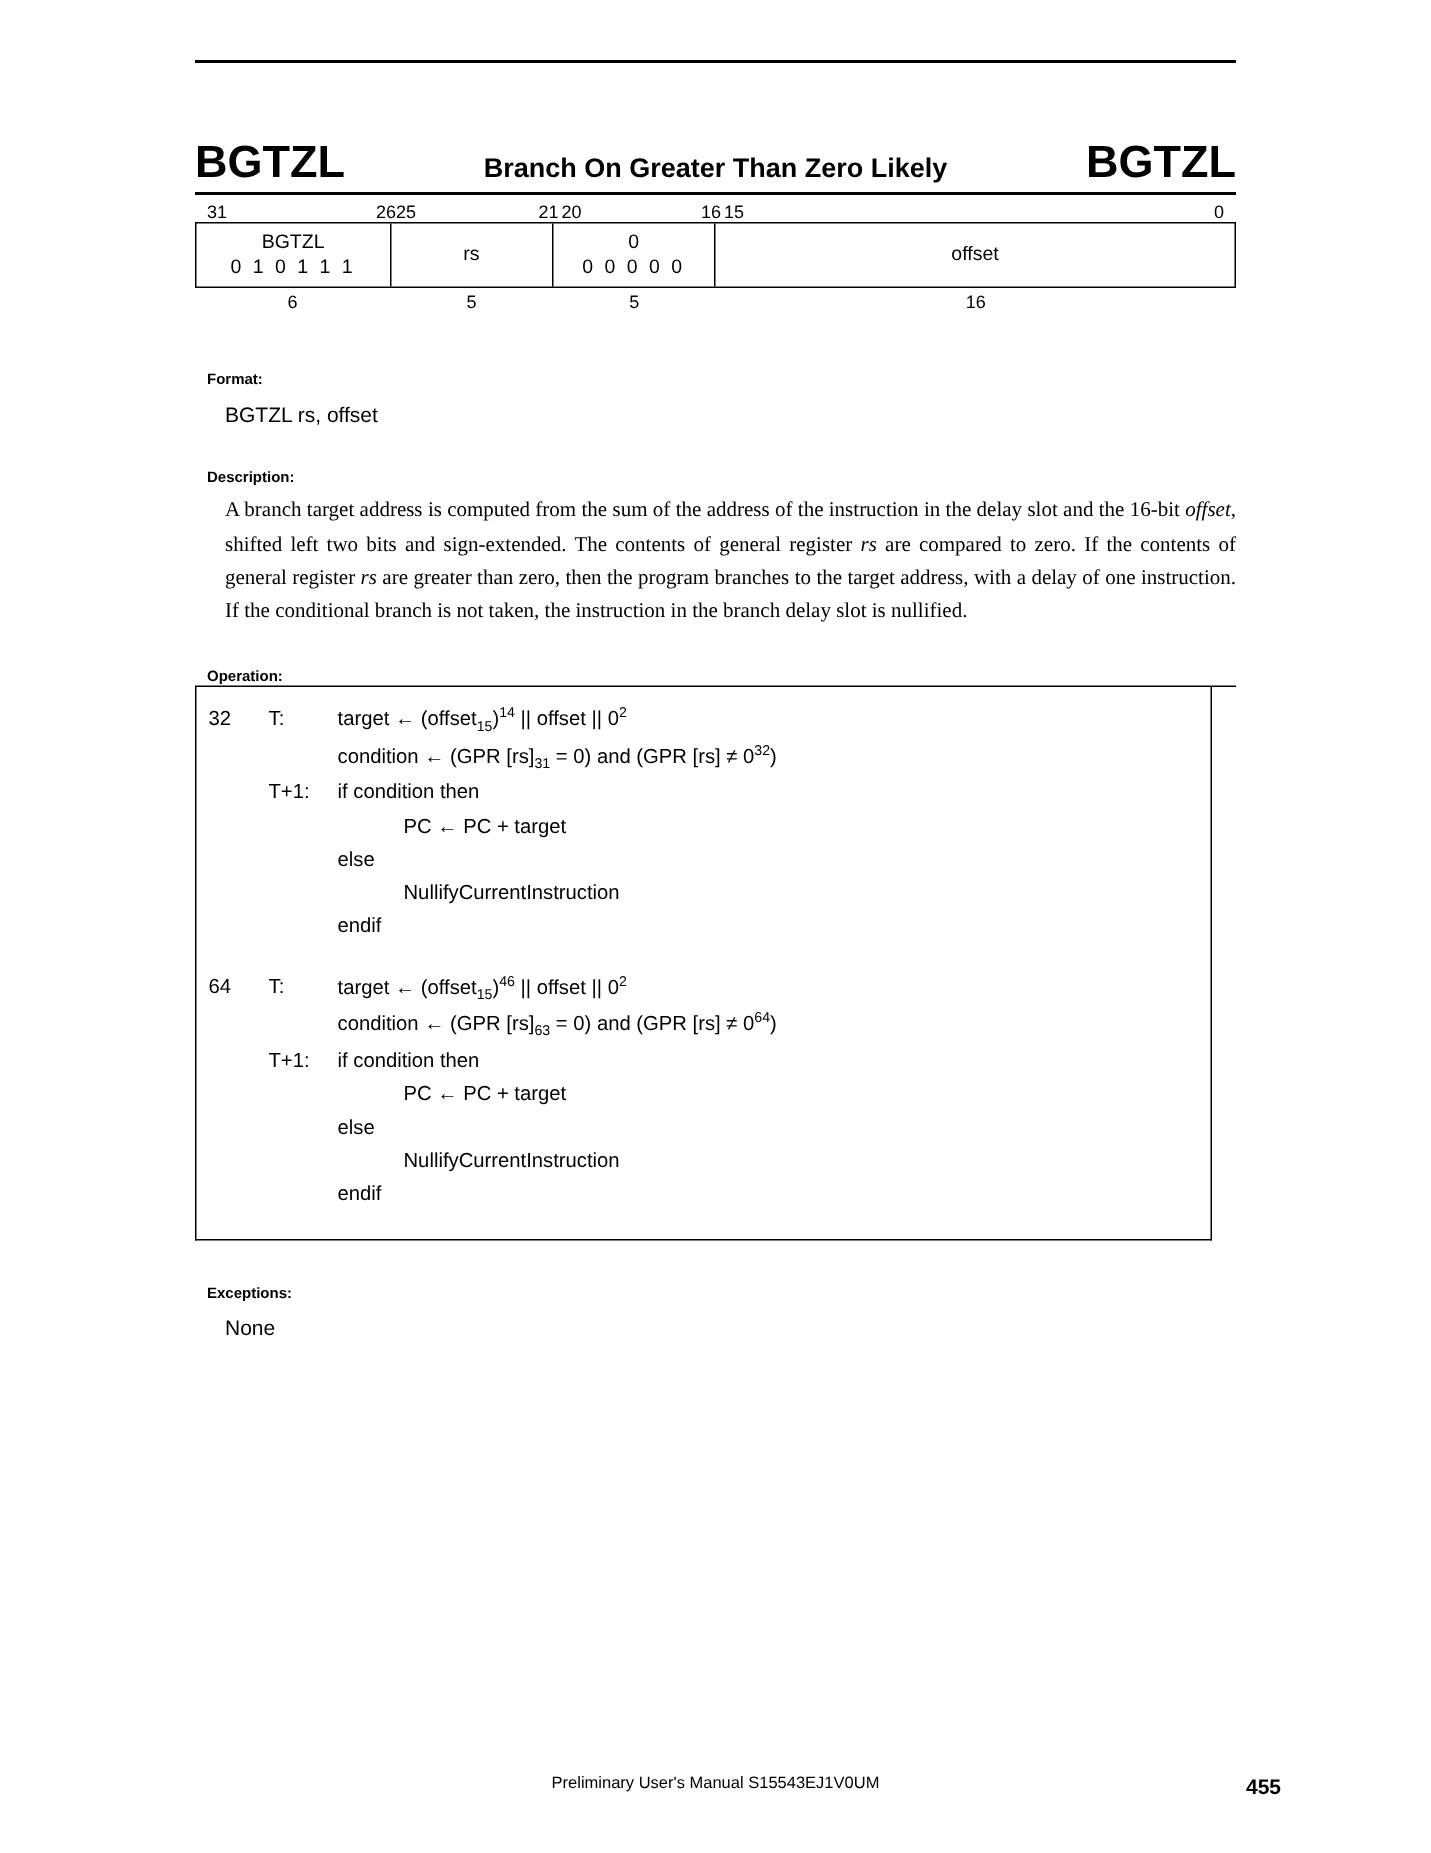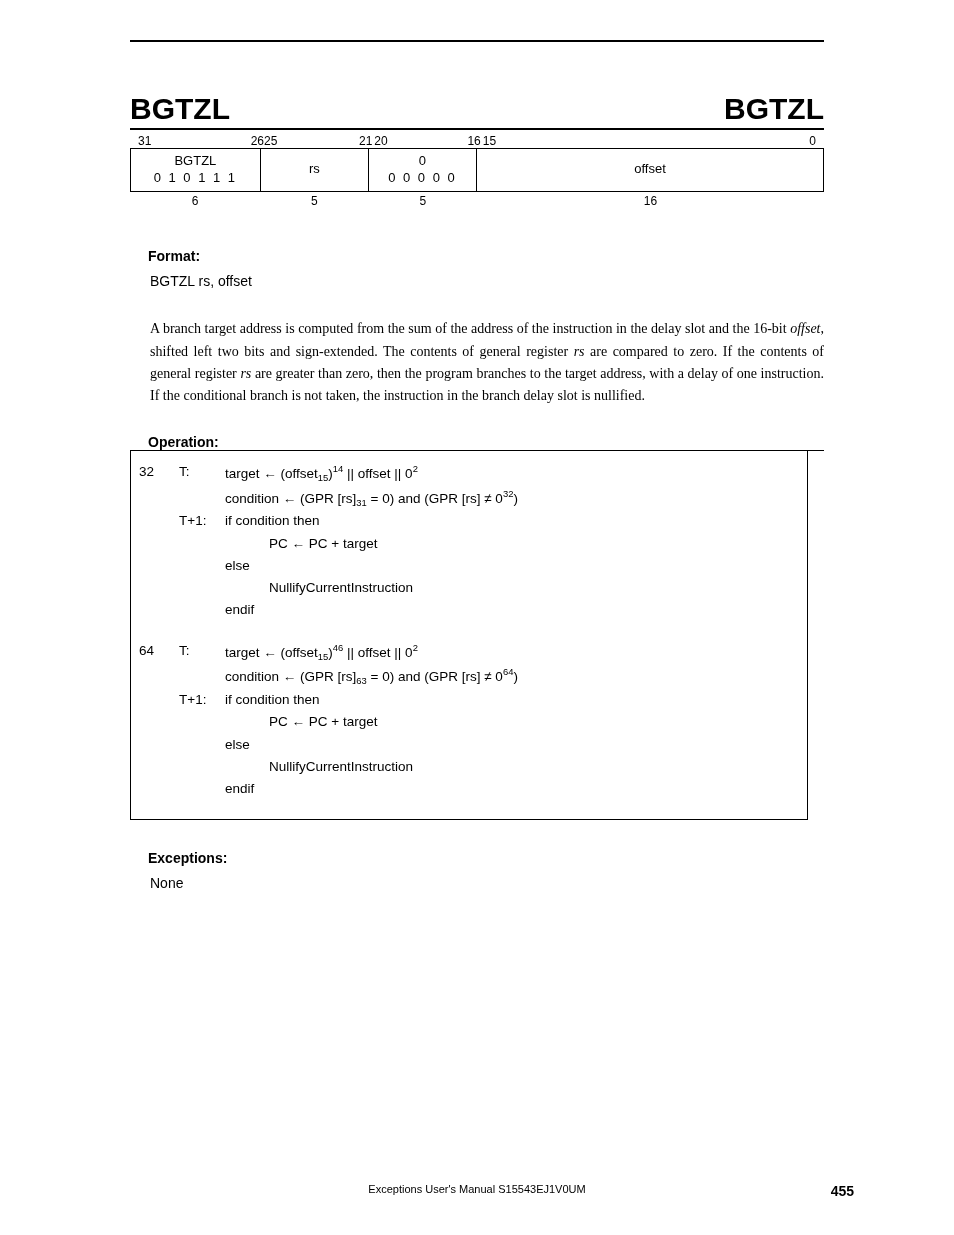--- a/index.html
+++ b/index.html
@@ -72,22 +72,22 @@
   .enc-cell .bot { display:block; letter-spacing: 2px; }
   .widthrow {
     display: flex;
     font-size: 12px;
     text-align: center;
     margin-top: 2px;
   }
   .widthrow div { text-align: center; }
   .section-label {
     font-weight: bold;
-    font-size: 14px;
-    margin: 0 30px 6px 48px;
+    font-size: 10px;
+    margin: 0 30px 6px 38px;
   }
   .indented {
     margin: 0 30px 26px 50px;
     font-size: 14px;
     line-height: 1.6;
   }
   .justify {
     text-align: justify;
     font-family: Liberation Serif, serif;
   }
@@ -137,20 +137,21 @@
 </style>
 </head>
 <body>
 
 <div class="page">
 
   <div class="header-rule"></div>
 
   <div class="inst-header">
     <span class="inst-mnemonic">BGTZL</span>
+    <span class="inst-title">Branch On Greater Than Zero Likely</span>
     <span class="inst-mnemonic">BGTZL</span>
   </div>
 
   <div class="encoding">
     <div class="bitrow">
       <span style="width:18.75%; text-align:left; padding-left:4px;">31</span>
       <span style="position:relative; left:-12px;">26</span>
       <span style="width:15.6%; padding-left:0; margin-left:-12px;">25</span>
       <span style="position:relative; left:-12px;">21</span>
       <span style="width:15.6%; padding-left:2px; margin-left:-12px;">20</span>
@@ -178,20 +179,21 @@
       <div style="width:18.75%;">6</div>
       <div style="width:15.625%;">5</div>
       <div style="width:15.625%;">5</div>
       <div style="width:50%;">16</div>
     </div>
   </div>
 
   <div class="section-label">Format:</div>
   <div class="indented">BGTZL rs, offset</div>
 
+  <div class="section-label">Description:</div>
   <div class="indented justify">
     <span>A branch target address is computed from the sum of the address of the instruction in the delay slot and the 16-bit </span><i>offset</i><span>, shifted left two bits and sign-extended.  The contents of general register </span><i>rs</i><span> are compared to zero.  If the contents of general register </span><i>rs</i><span> are greater than zero, then the program branches to the target address, with a delay of one instruction.  If the conditional branch is not taken, the instruction in the branch delay slot is nullified.</span>
   </div>
 
   <div class="section-label" style="margin-bottom:0;">Operation:</div>
   <div class="op-rule"></div>
   <div class="op-box">
     <div class="op-grid">
       <div class="c1">32</div>
       <div class="c2">T:</div>
@@ -248,15 +250,15 @@
       <div class="c3">endif</div>
     </div>
   </div>
 
   <div class="section-label">Exceptions:</div>
   <div class="indented">None</div>
 
 </div>
 
 <div class="footer">
-  <span class="center">Exceptions User's Manual  S15543EJ1V0UM</span>
+  <span class="center">Preliminary User's Manual  S15543EJ1V0UM</span>
   <span class="pn">455</span>
 </div>
 
 </body></html>

